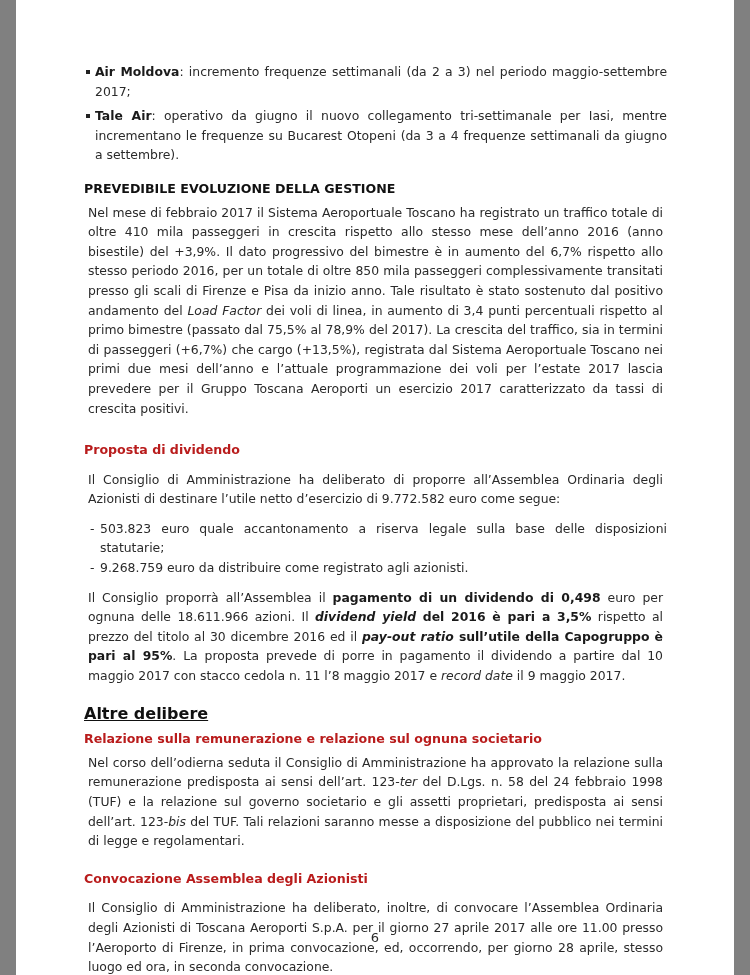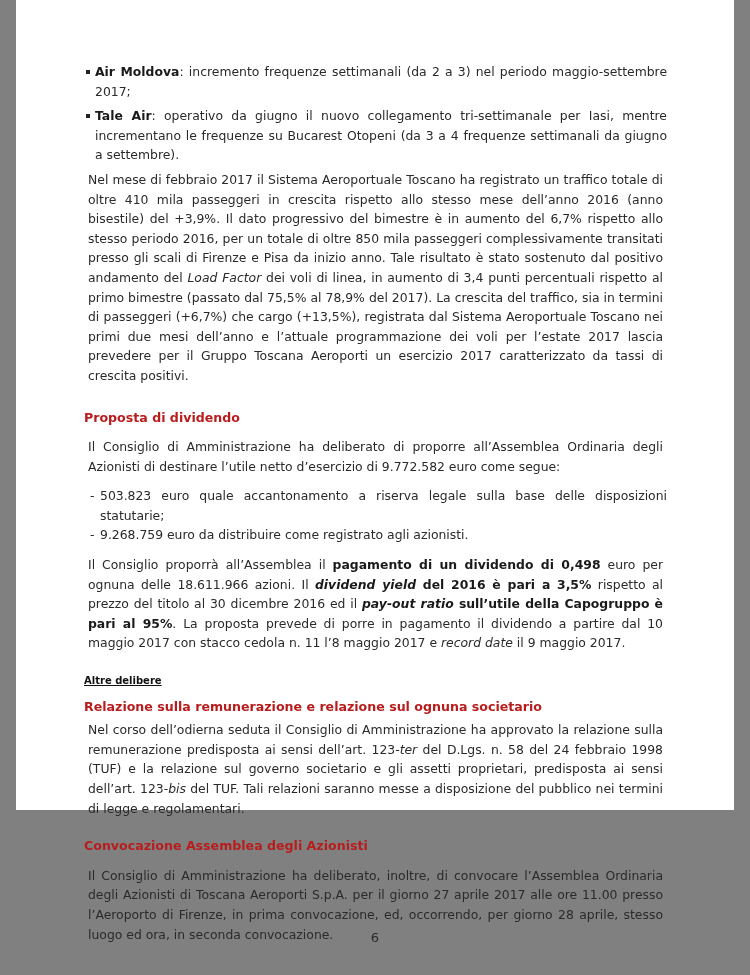--- a/index.html
+++ b/index.html
@@ -2,37 +2,37 @@
 <html><head>
   <meta charset="utf-8">
   <style>
     html, body { margin: 0; padding: 0; }
     body {
       width: 750px; height: 975px; overflow: hidden;
       background: #808080;
       font-family: "DejaVu Sans", sans-serif;
     }
     .page {
-      position: absolute; left: 16px; top: 0; width: 718px; height: 810px;
+      position: absolute; left: 16px; top: 0; width: 718px; height: 975px;
       background: #ffffff;
     }
     .content {
       position: absolute; left: 68px; top: 62px; width: 583px;
       color: #2a2a2a; font-size: 12.4px; line-height: 19.6px;
     }
     .content p { margin: 4px; text-align: justify; }
     .bullet-list { margin: 0; padding: 0; list-style: none; }
     .bullet-list li { position: relative; padding-left: 11px; text-align: justify; margin-bottom: 5px; }
     .bullet-list li .sq {
       position: absolute; left: 2px; top: 8px; width: 4px; height: 4px; background: #222;
     }
     b, .b { font-weight: bold; color: #1a1a1a; }
     .h-caps { font-weight: bold; color: #111; font-size: 12.6px; margin-top: 14px; }
     .h-sub { font-weight: bold; color: #b91c1c; font-size: 12.6px; }
-    .h-under { font-weight: bold; color: #111; text-decoration: underline; font-size: 10px; }
+    .h-under { font-weight: bold; color: #111; text-decoration: underline; font-size: 16px; }
     .dash-list { margin: 0; padding: 0; list-style: none; }
     .dash-list li { position: relative; padding-left: 16px; text-align: justify; }
     .dash-list li .dash { position: absolute; left: 6px; top: 0; }
     .gap-s { height: 6px; }
     .gap-m { height: 14px; }
     .gap-l { height: 18px; }
     .page-num {
       position: absolute; left: 0; width: 718px; top: 930px; text-align: center;
       font-size: 13px; color: #2a2a2a;
     }
@@ -47,20 +47,21 @@
       <li>
         <span class="sq"></span>
         <b>Air Moldova</b><span>:</span><span> incremento frequenze settimanali (da 2 a 3) nel periodo maggio-settembre 2017;</span>
       </li>
       <li>
         <span class="sq"></span>
         <b>Tale Air</b><span>:</span><span> operativo da giugno il nuovo collegamento tri-settimanale per Iasi, mentre incrementano le frequenze su Bucarest Otopeni (da 3 a 4 frequenze settimanali da giugno a settembre).</span>
       </li>
     </ul>
 
+    <div class="h-caps">PREVEDIBILE EVOLUZIONE DELLA GESTIONE</div>
     <p><span>Nel mese di febbraio 2017 il Sistema Aeroportuale Toscano ha registrato un traffico totale di oltre 410 mila passeggeri in crescita rispetto allo stesso mese dell’anno 2016 (anno bisestile) del +3,9%. Il dato progressivo del bimestre è in aumento del 6,7% rispetto allo stesso periodo 2016, per un totale di oltre 850 mila passeggeri complessivamente transitati presso gli scali di Firenze e Pisa da inizio anno. Tale risultato è stato sostenuto dal positivo andamento del </span><i>Load Factor</i><span> dei voli di linea, in aumento di 3,4 punti percentuali rispetto al primo bimestre (passato dal 75,5% al 78,9% del 2017). La crescita del traffico, sia in termini di passeggeri (+6,7%) che cargo (+13,5%), registrata dal Sistema Aeroportuale Toscano nei primi due mesi dell’anno e l’attuale programmazione dei voli per l’estate 2017 lascia prevedere per il Gruppo Toscana Aeroporti un esercizio 2017 caratterizzato da tassi di crescita positivi.</span></p>
 
     <div class="gap-l"></div>
     <div class="h-sub">Proposta di dividendo</div>
     <div class="gap-s"></div>
     <p>Il Consiglio di Amministrazione ha deliberato di proporre all’Assemblea Ordinaria degli Azionisti di destinare l’utile netto d’esercizio di 9.772.582 euro come segue:</p>
     <div class="gap-s"></div>
     <ul class="dash-list">
       <li><span class="dash">-</span><span>503.823 euro quale accantonamento a riserva legale sulla base delle disposizioni statutarie;</span></li>
       <li><span class="dash">-</span><span>9.268.759 euro da distribuire come registrato agli azionisti.</span></li>

